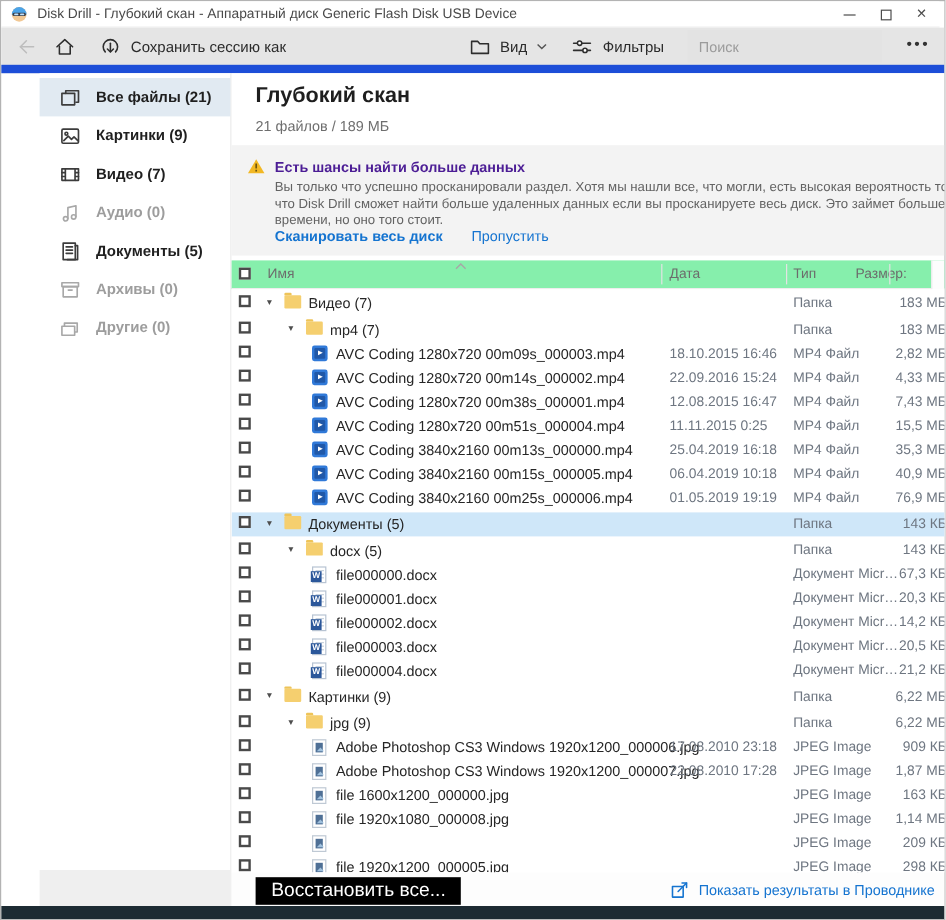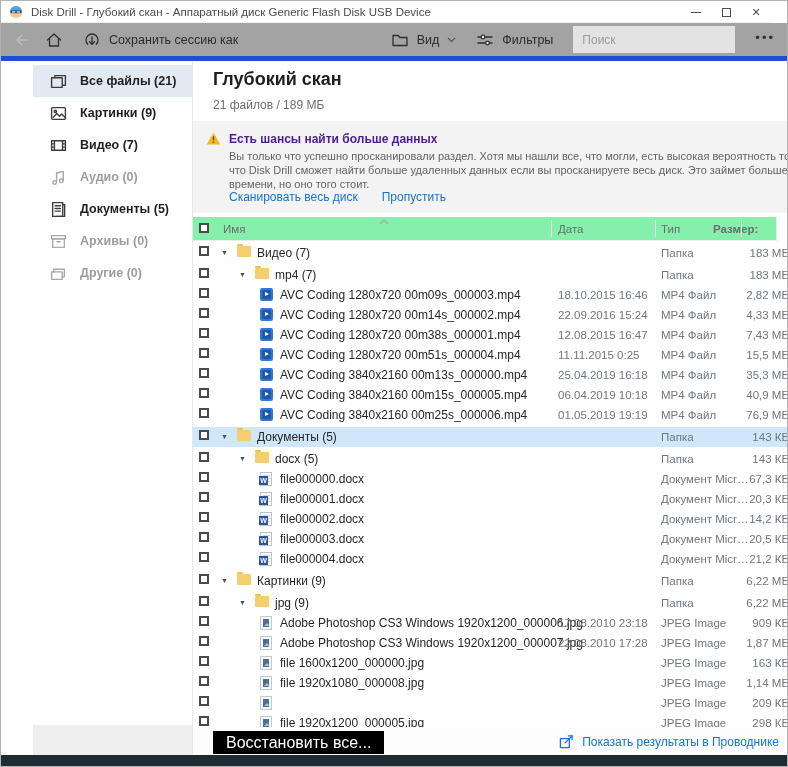--- a/index.html
+++ b/index.html
@@ -1,31 +1,31 @@
 <!DOCTYPE html>
 <html><head>
 <meta charset="utf-8">
 <style>
   html,body{margin:0;padding:0;background:#e9e9e9;}
   body{font-family:"Liberation Sans","DejaVu Sans",sans-serif;-webkit-font-smoothing:antialiased;}
   *{box-sizing:border-box;}
   .window{position:relative;width:788px;height:767px;background:#fff;border:1px solid #b3b3b3;overflow:hidden;}
 
   
-  .titlebar{position:absolute;top:0;left:0;right:16px;height:22px;background:#fff;display:flex;align-items:center;border-bottom:1px solid #f0f0f0;}
+  .titlebar{position:absolute;top:0;left:0;right:4px;height:22px;background:#fff;display:flex;align-items:center;border-bottom:1px solid #f0f0f0;}
   .app-icon{margin:0 8px 0 8px;width:14px;height:14px;flex:0 0 auto;}
   .title-text{font-size:11.5px;color:#4a4a4a;white-space:nowrap;}
   .win-controls{margin-left:auto;display:flex;height:100%;}
   .win-btn{width:30px;height:22px;display:flex;align-items:center;justify-content:center;color:#4d4d4d;cursor:default;}
   .glyph-min{display:block;width:10px;height:1px;background:currentColor;}
   .glyph-max{display:block;width:9px;height:9px;border:1px solid currentColor;}
   .glyph-close{font-size:11px;line-height:1;}
 
   
-  .toolbar{position:absolute;top:22px;left:0;right:0;height:38px;background:#a3a3a3;display:flex;align-items:center;padding:0 12px;border-bottom:5px solid #1d4ed8;}
+  .toolbar{position:absolute;top:22px;left:0;right:0;height:38px;background:#e5e5e5;display:flex;align-items:center;padding:0 12px;border-bottom:7px solid #1d4ed8;}
   .tb-btn{display:flex;align-items:center;gap:8px;border:none;background:none;padding:0;margin:0;font-family:inherit;font-size:12.5px;color:#2b2b2b;cursor:default;}
   .tb-ic{width:18px;height:18px;fill:none;stroke:#2e2e2e;stroke-width:1.3;stroke-linecap:round;stroke-linejoin:round;}
   .tb-ic.disabled{stroke:#bdbdbd;}
   .tb-back{margin-right:14px;}
   .tb-home{margin-right:20px;}
   .tb-save{margin-right:0;}
   .tb-spacer{flex:1;}
   .tb-right{display:flex;align-items:center;gap:20px;}
   .chev{width:9px;height:6px;fill:none;stroke:#555;stroke-width:1.2;}
   .search-box{width:162px;height:27px;background:#e3e3e3;border:none;outline:none;font-family:inherit;font-size:12px;color:#444;padding:0 9px;}
@@ -51,32 +51,32 @@
   .page-title{position:absolute;top:8px;left:20px;font-size:18px;font-weight:700;color:#1e1e1e;}
   .page-subtitle{position:absolute;top:37px;left:20px;font-size:12px;color:#6e6e6e;}
 
   
   .warn{position:absolute;top:60px;left:0;right:0;height:92px;background:#f3f3f3;}
   .warn-ic{position:absolute;left:13px;top:11px;width:15px;height:13px;}
   .warn-title{position:absolute;left:36px;top:11px;font-size:12px;font-weight:700;color:#4c1d95;}
   .warn-body{position:absolute;left:36px;top:28px;width:580px;font-size:11px;line-height:14px;color:#636363;}
   .warn-links{position:absolute;left:36px;bottom:9px;display:flex;gap:24px;font-size:12px;}
   .warn-links a{color:#1574d0;text-decoration:none;cursor:default;}
-  .link-strong{font-weight:400;text-align:right;}
+  .link-strong{font-weight:700;text-align:right;}
 
   
   .thead{position:absolute;top:156px;left:0;width:616px;height:24px;background:#86efac;border-bottom:1px solid #ededed;font-size:11.5px;color:#6c6c6c;}
   .thead .col-div{position:absolute;top:3px;bottom:3px;width:1px;background:#e3e3e3;}
   .cb{position:absolute;left:6px;width:10px;height:10px;border:2px solid #4a4a4a;background:#fff;}
   .thead .cb{top:6px;}
   .th-name{position:absolute;left:30px;line-height:24px;}
   .sort-caret{position:absolute;left:186px;top:2px;width:10px;height:6px;fill:none;stroke:#a7a7a7;stroke-width:1.2;}
   .th-date{position:absolute;left:365px;line-height:24px;}
   .th-type{position:absolute;left:468px;line-height:24px;}
-  .th-size{position:absolute;left:520px;line-height:24px;font-weight:bold;}
+  .th-size{position:absolute;left:520px;line-height:24px;}
   .scroll-gutter{position:absolute;top:156px;right:0;width:11px;height:510px;border-left:1px solid #ebebeb;background:#fdfdfd;}
 
   .tbody{position:absolute;top:180px;left:0;width:616px;height:486px;overflow:hidden;background:#fff;}
   .row{position:relative;height:20px;font-size:12px;}
   .row.selected{background:#cfe7f9;}
   .row .cb{top:3px;}
   .caret{position:absolute;top:0;line-height:20px;font-size:7px;color:#4e4e4e;}
   .caret::before{content:"▼";}
   .cell{position:absolute;top:0;line-height:20px;white-space:nowrap;}
   .name{color:#262626;}

